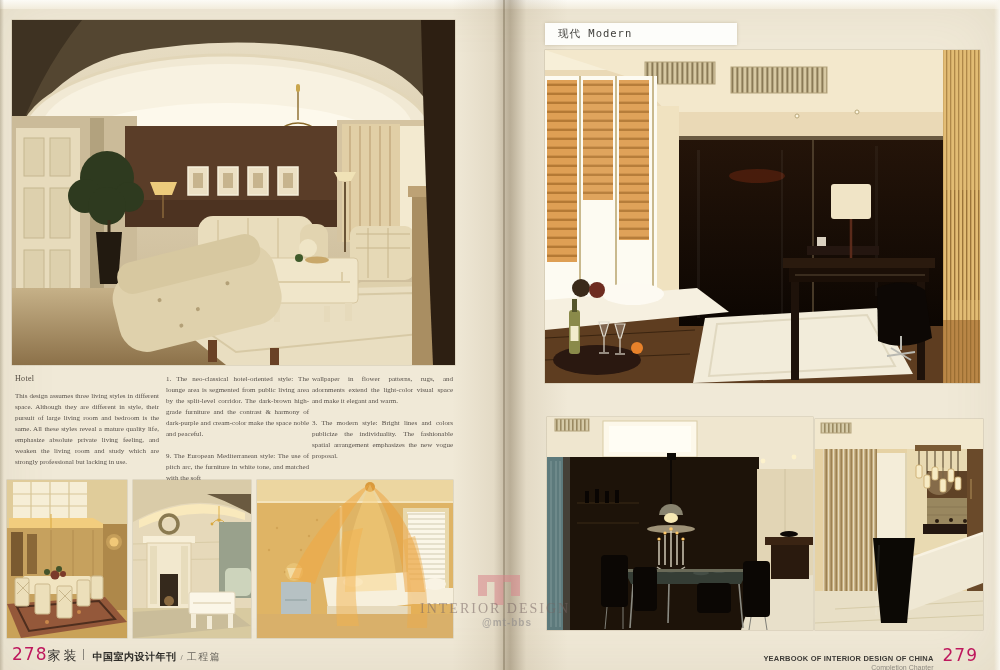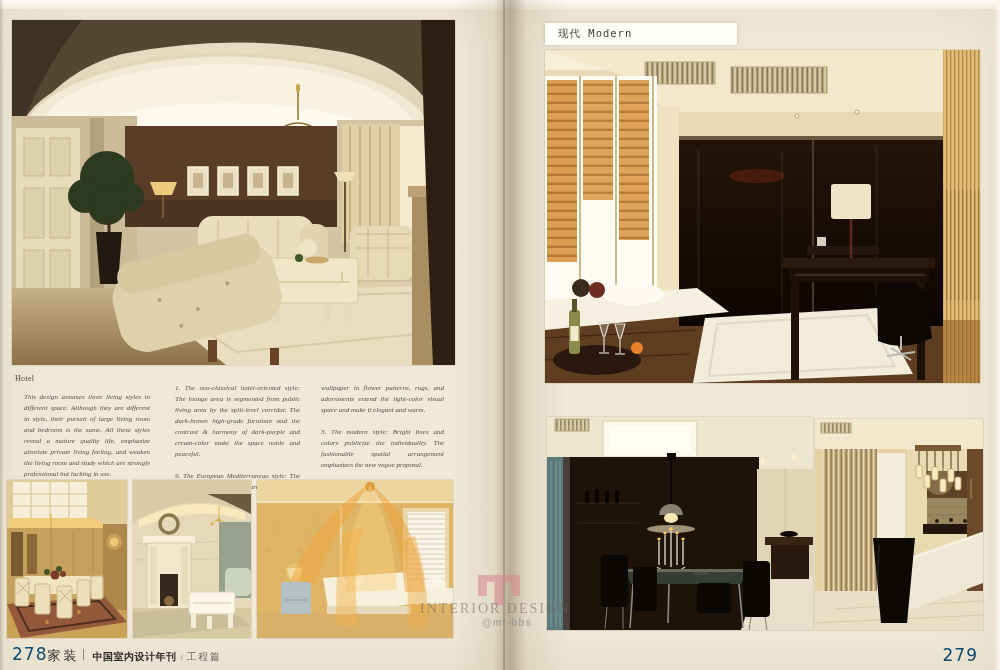--- a/index.html
+++ b/index.html
@@ -10,34 +10,34 @@
           background:linear-gradient(90deg,rgba(190,175,140,0) 0%,rgba(160,140,105,0.16) 36%,rgba(108,90,60,0.42) 50%,rgba(160,140,105,0.16) 64%,rgba(190,175,140,0) 100%);}
   .crease{position:absolute;left:503px;top:0;width:2px;height:100%;background:rgba(90,75,50,0.30);}
   .right-edge{position:absolute;right:0;top:0;width:6px;height:100%;background:linear-gradient(90deg,rgba(0,0,0,0),#f9f7ef);}
   .left-edge{position:absolute;left:0;top:0;width:4px;height:100%;background:linear-gradient(90deg,rgba(90,75,45,0.25),rgba(0,0,0,0));}
 
   .photo{position:absolute;overflow:hidden;box-shadow:0 0 0 0.5px rgba(120,100,70,0.28);}
   .photo svg{display:block;width:100%;height:100%;}
 
   .article{position:absolute;color:#57504a;}
   .heading{font-size:8px;letter-spacing:0.3px;margin:0 0 8px 0;color:#50483f;}
-  .article p{margin:9px;font-size:7px;line-height:11px;text-align:justify;font-style:italic;}
+  .article p{margin:0;font-size:7px;line-height:11px;text-align:justify;}
   .article p + p{margin-top:11px;}
   #col1{left:15px;top:374px;width:144px;}
   #col2{left:166px;top:374px;width:143px;}
   #col3{left:312px;top:374px;width:141px;}
 
   .section-label{position:absolute;left:545px;top:23px;width:192px;height:22px;background:#fdfdfa;
                  box-shadow:0 0 3px rgba(150,140,110,0.45);display:flex;align-items:center;
                  padding-left:13px;box-sizing:border-box;font-family:"DejaVu Sans Mono",monospace;
                  font-size:10.5px;color:#3f3e3a;letter-spacing:1px;}
 
   .footer-left{position:absolute;left:12px;top:644px;display:flex;align-items:baseline;}
   .footer-right{position:absolute;right:22px;top:645px;display:flex;align-items:baseline;}
-  .pn{font-family:"DejaVu Sans",sans-serif;font-size:17px;color:#0c4a6e;letter-spacing:1px;}
+  .pn{font-family:"DejaVu Sans",sans-serif;font-size:17px;color:#be185d;letter-spacing:1px;}
   .brand{font-family:"Liberation Serif",serif;font-size:13px;color:#2e2c28;letter-spacing:3px;}
   .vrule{width:1px;height:11px;background:#8a867c;margin:0 8px 0 4px;align-self:center;}
   .journal{font-family:"DejaVu Sans",sans-serif;font-weight:bold;font-size:10px;color:#2e2c28;letter-spacing:0.5px;}
   .slash{font-size:8px;color:#8a867c;margin:0 4px;font-family:"Liberation Sans",sans-serif;}
   .section{font-size:10px;color:#6a665e;letter-spacing:1.5px;font-family:"Liberation Sans",sans-serif;}
   .yb{text-align:right;margin-right:9px;}
   .yb-title{font-family:"Liberation Sans",sans-serif;font-weight:bold;font-size:7.5px;color:#3c3a36;letter-spacing:0.2px;}
   .yb-sub{font-family:"Liberation Sans",sans-serif;font-size:7px;color:#8e8a80;margin-top:1px;}
 
   .wm-logo{position:absolute;left:478px;top:575px;width:42px;height:30px;opacity:0.55;z-index:60;}
@@ -583,20 +583,24 @@
           <line x1="0" y1="204" x2="168" y2="196"></line>
         </g>
     <polygon points="88,142 168,114 168,164 88,194" fill="#efe8d4"></polygon>
     <line x1="88" y1="142" x2="168" y2="114" stroke="#f8f2e2" stroke-width="2.5"></line>
     <polygon points="58,119 100,119 92,204 66,204" fill="#0c0905"></polygon>
     <line x1="64" y1="126" x2="61" y2="196" stroke="#ffffff" opacity="0.08" stroke-width="2"></line>
   </svg>
   </div>
 
   <div class="footer-right">
+    <div class="yb">
+      <div class="yb-title">YEARBOOK OF INTERIOR DESIGN OF CHINA</div>
+      <div class="yb-sub">Completion Chapter</div>
+    </div>
     <span class="pn">279</span>
   </div>
 
   <div class="wm-logo">
     <svg viewBox="0 0 42 30" role="img">
       <g fill="#d9868c">
         <rect x="0" y="0" width="42" height="7"></rect>
         <rect x="0" y="0" width="9" height="21"></rect>
         <rect x="16.5" y="0" width="9" height="30"></rect>
         <rect x="33" y="0" width="9" height="21"></rect>

